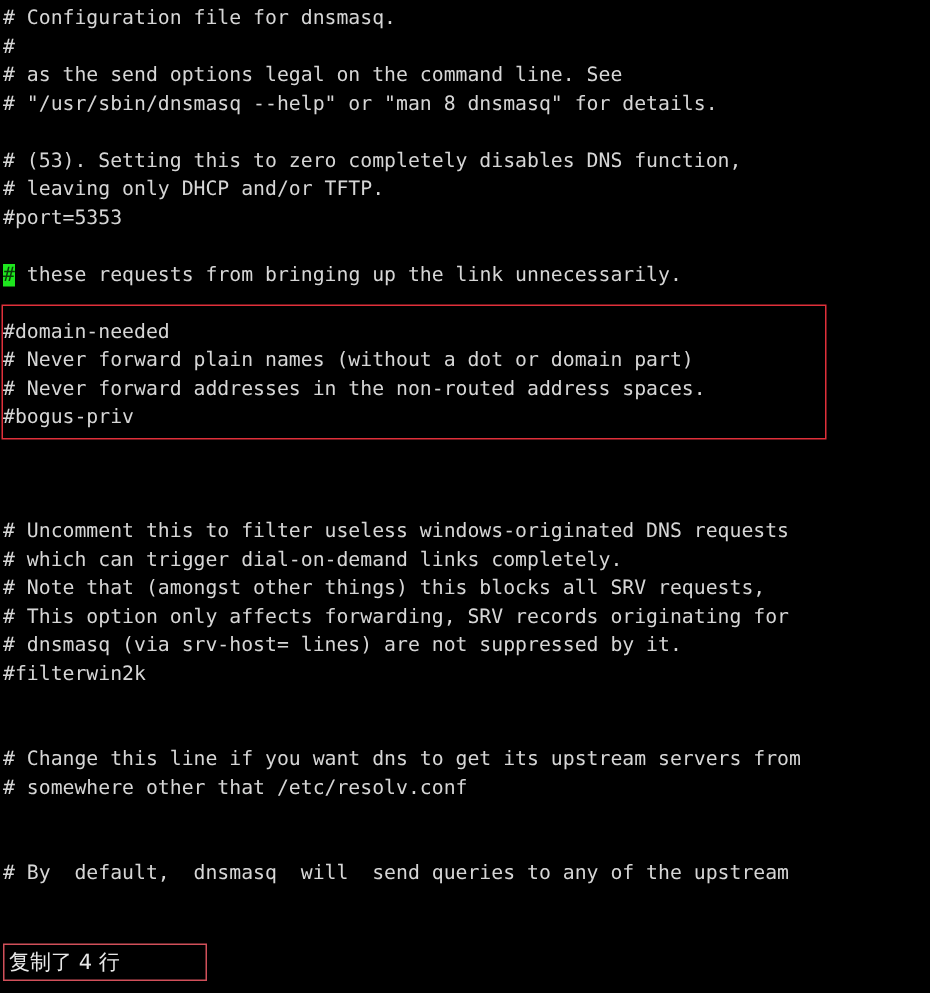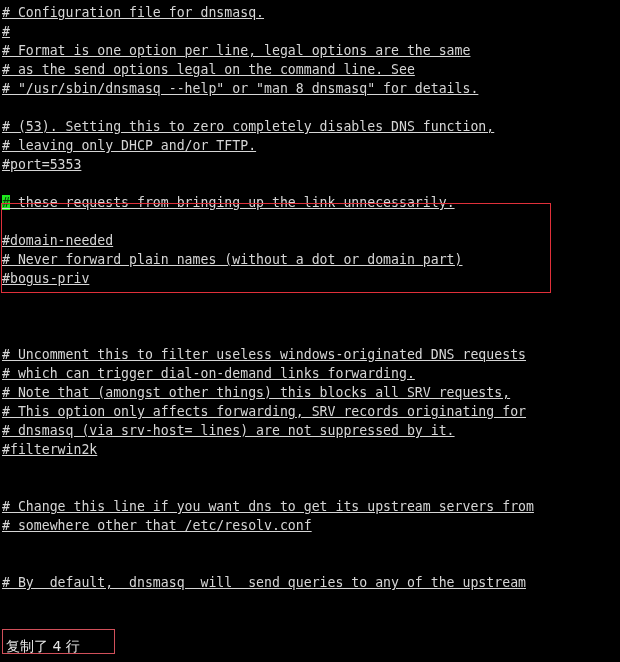--- a/index.html
+++ b/index.html
@@ -33,21 +33,20 @@
     width: 616px;
   }
 
   .code-line {
     height: 19px;
     line-height: 19px;
     white-space: pre;
     color: #d6d6d6;
     font-family: "DejaVu Sans Mono", "Liberation Mono", monospace;
     font-size: 13.2px;
-    text-decoration: underline;
   }
 
   .code-line.blank {
     color: transparent;
   }
 
   
   .cursor-char {
     background: #1ee61e;
     color: #0a3c0a;
@@ -63,64 +62,64 @@
     border: 1px solid #e0303a;
     box-sizing: border-box;
     pointer-events: none;
   }
 
   
   #status-bar {
     position: absolute;
     left: 2px;
     top: 629px;
-    width: 113px;
+    width: 136px;
     height: 25px;
     border: 1px solid #d1505a;
     box-sizing: border-box;
     background: #000000;
     display: flex;
-    align-items: flex-end;
+    align-items: center;
   }
 
   #status-text {
     color: #e8e8e8;
     font-family: "DejaVu Sans", "Liberation Sans", sans-serif;
     font-size: 14px;
     line-height: 1;
     padding-left: 3px;
     white-space: pre;
   }
 </style>
 </head>
 <body>
 
 <div id="terminal">
 
   <div id="code-area">
       <div class="code-line"># Configuration file for dnsmasq.</div>
       <div class="code-line">#</div>
-      <div class="code-line"># Format is one option per line, legal options are the same</div>
       <div class="code-line"># as the send options legal on the command line. See</div>
       <div class="code-line"># "/usr/sbin/dnsmasq --help" or "man 8 dnsmasq" for details.</div>
       <div class="code-line blank"> </div>
       <div class="code-line"># (53). Setting this to zero completely disables DNS function,</div>
       <div class="code-line"># leaving only DHCP and/or TFTP.</div>
       <div class="code-line">#port=5353</div>
       <div class="code-line blank"> </div>
       <div class="code-line"><span class="cursor-char">#</span><span> these requests from bringing up the link unnecessarily.</span></div>
       <div class="code-line blank"> </div>
       <div class="code-line">#domain-needed</div>
       <div class="code-line"># Never forward plain names (without a dot or domain part)</div>
+      <div class="code-line"># Never forward addresses in the non-routed address spaces.</div>
       <div class="code-line">#bogus-priv</div>
       <div class="code-line blank"> </div>
       <div class="code-line blank"> </div>
       <div class="code-line blank"> </div>
       <div class="code-line"># Uncomment this to filter useless windows-originated DNS requests</div>
-      <div class="code-line"># which can trigger dial-on-demand links forwarding.</div>
+      <div class="code-line"># which can trigger dial-on-demand links completely.</div>
       <div class="code-line"># Note that (amongst other things) this blocks all SRV requests,</div>
       <div class="code-line"># This option only affects forwarding, SRV records originating for</div>
       <div class="code-line"># dnsmasq (via srv-host= lines) are not suppressed by it.</div>
       <div class="code-line">#filterwin2k</div>
       <div class="code-line blank"> </div>
       <div class="code-line blank"> </div>
       <div class="code-line"># Change this line if you want dns to get its upstream servers from</div>
       <div class="code-line"># somewhere other that /etc/resolv.conf</div>
       <div class="code-line blank"> </div>
       <div class="code-line blank"> </div>

